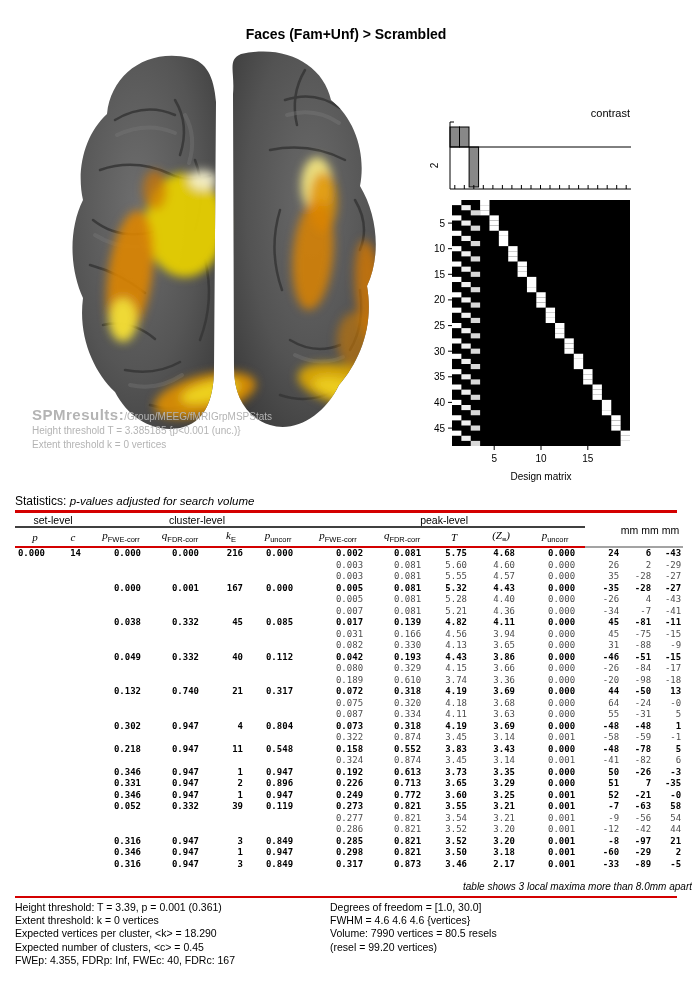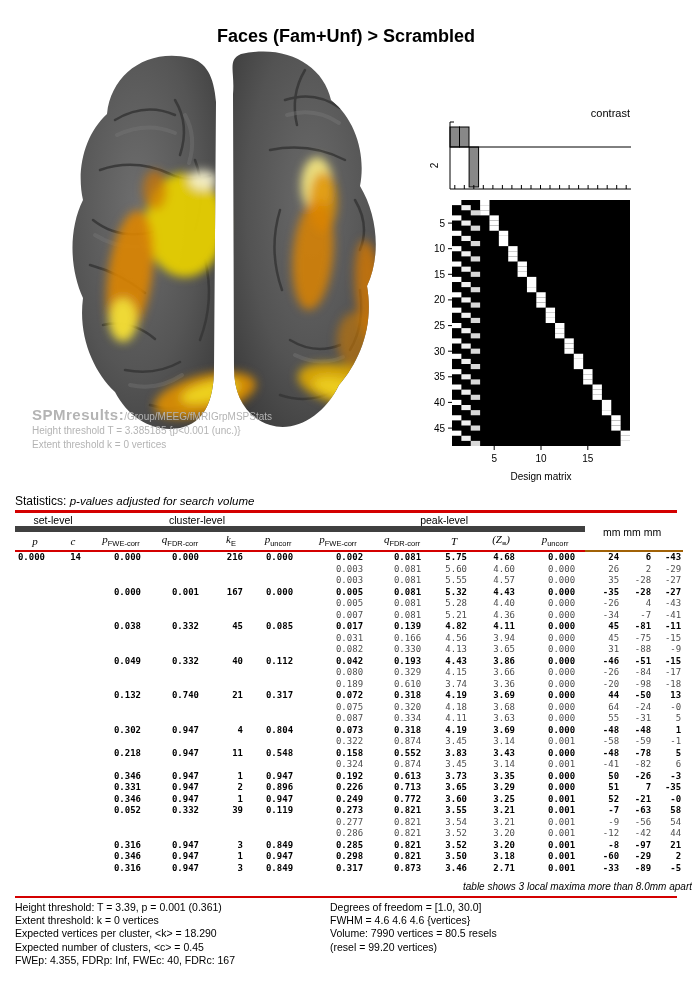--- a/index.html
+++ b/index.html
@@ -1,41 +1,41 @@
 <!DOCTYPE html>
 <html><head>
 <meta charset="utf-8">
 <style>
   html,body{margin:0;padding:0;}
   body{width:692px;height:998px;position:relative;background:#fff;overflow:hidden;
        font-family:"Liberation Sans",sans-serif;color:#000;}
   .abs{position:absolute;}
   
-  #page-title{top:26px;left:0;width:692px;text-align:center;font-size:18px;font-weight:bold;}
+  #page-title{top:26px;left:0;width:692px;text-align:center;font-size:14px;font-weight:bold;}
   
   #spmres{top:408px;left:32px;color:#b4b4b4;line-height:14px;font-size:10px;}
   #spmres .big{font-size:15px;font-weight:bold;letter-spacing:0.5px;}
   
   #contrast-title{top:107px;left:449px;width:181px;text-align:right;font-size:11px;}
   #contrast-ylabel{top:160px;left:432px;font-size:10px;transform:rotate(-90deg);}
   #contrast-svg{top:121px;left:449px;}
   
   #dm-svg{top:197px;left:415px;}
   .dm-tick{font-size:10px;font-family:"Liberation Sans",sans-serif;}
   
   #stats-head{top:494px;left:15px;width:662px;font-size:12px;font-weight:normal;}
   #stats-head .it{font-style:italic;font-size:11.5px;}
   #stats-rule{top:510px;left:15px;width:662px;height:3px;background:#d40000;}
   #stats-table-wrap{top:514px;left:15px;width:662px;}
   table{border-collapse:collapse;table-layout:fixed;width:662px;}
   th,td{padding:0;margin:0;white-space:nowrap;overflow:visible;}
   thead th{font-weight:normal;}
-  .grp{font-size:10.5px;border-bottom:6px solid #404040;}
-  .grp-mm{font-size:10.5px;text-align:center;padding-right:4px;vertical-align:middle;
-          border-bottom:2px solid #a16207;}
+  .grp{font-size:10.5px;border-bottom:2px solid #404040;}
+  .grp-mm{font-size:10.5px;text-align:right;padding-right:4px;vertical-align:middle;
+          border-bottom:2px solid #a3a3a3;}
   .colh{font-size:10.5px;text-align:center;border-bottom:2px solid #d40000;height:18px;
         vertical-align:middle;}
   .colh i{font-family:"Liberation Serif",serif;font-size:11px;}
   .colh sub{font-size:7.5px;}
   tbody td{font-family:"DejaVu Sans Mono",monospace;font-size:9px;text-align:right;
            height:11.5px;line-height:11.5px;padding-right:10px;color:#4d4d4d;}
   tr.bold td{font-weight:bold;color:#000;}
   td.mmcell{padding-right:2px;}
   #tbl-caption{top:881px;left:0;width:692px;text-align:right;font-style:italic;font-size:10px;}
   #caption-rule{top:896px;left:15px;width:662px;height:2px;background:#d40000;}
@@ -775,21 +775,21 @@
         <tr class="bold">
           <td></td>
           <td></td>
           <td>0.316</td>
           <td>0.947</td>
           <td>3</td>
           <td>0.849</td>
           <td>0.317</td>
           <td>0.873</td>
           <td>3.46</td>
-          <td>2.71</td>
+          <td>2.17</td>
           <td>0.001</td>
           <td class="mmcell">-33</td>
           <td class="mmcell">-89</td>
           <td class="mmcell">-5</td>
         </tr>
       </tbody>
   </table>
 </div>
 
 <div id="tbl-caption" class="abs">table shows 3 local maxima more than 8.0mm apart</div>

